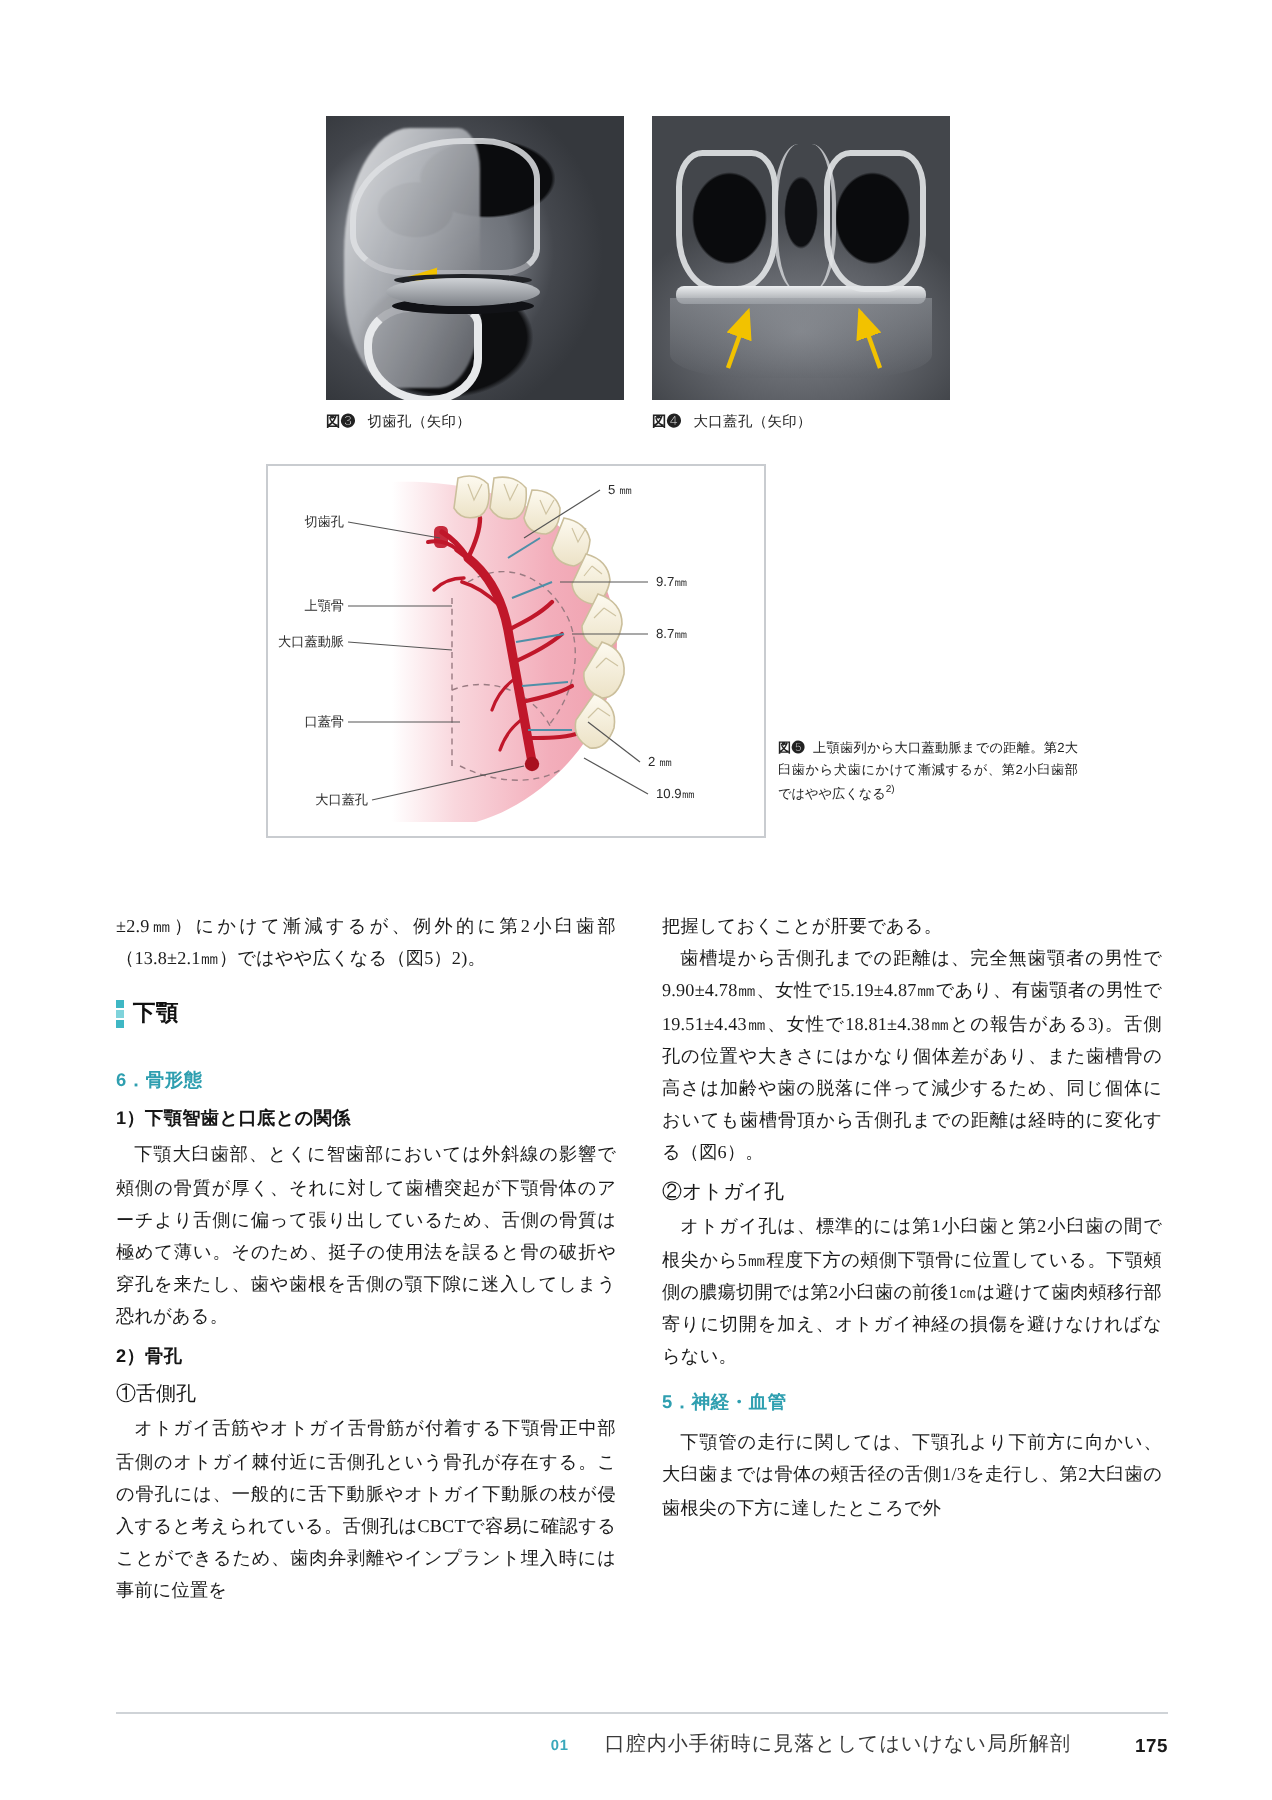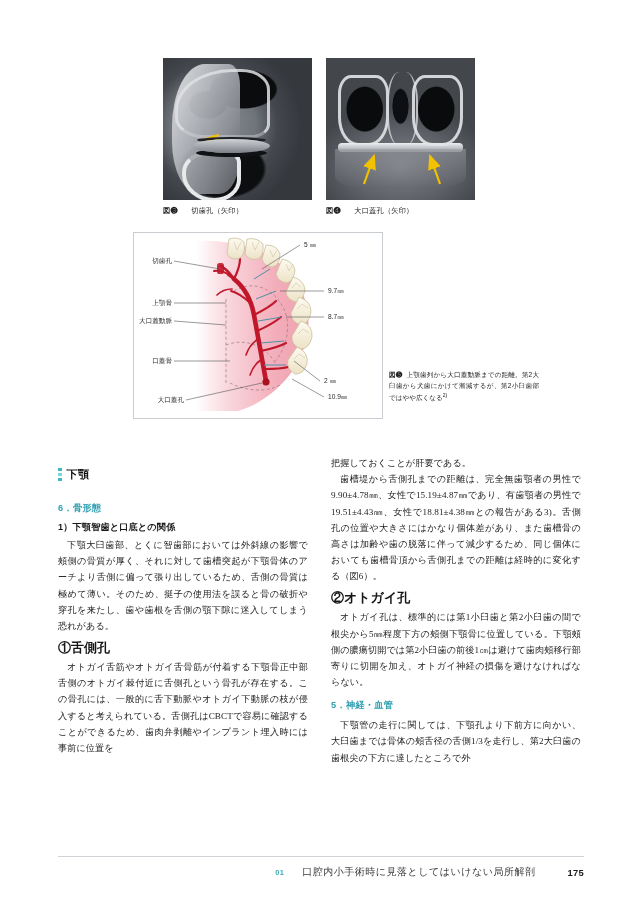--- a/index.html
+++ b/index.html
@@ -136,21 +136,21 @@
   .ct-svg {
     position: absolute;
     inset: 0;
     width: 100%;
     height: 100%;
   }
 
   .ct-cap {
     margin-top: 6px;
     font-size: 7.2px;
-    font-family: Liberation Mono, monospace;
+    font-family: Liberation Serif, serif;
     color: #222;
     letter-spacing: .2px;
     white-space: nowrap;
   }
   .cap-num { font-weight: 700; }
 
   
   .diagram-wrap {
     position: absolute;
     left: 133px;
@@ -248,22 +248,22 @@
   .sub-head2 {
     margin: 6px 0 3px;
     font-family: "Liberation Sans", sans-serif;
     font-weight: 700;
     font-size: 9.1px;
     color: #161616;
     letter-spacing: .2px;
   }
   .sub-head3 {
     margin: 5px 0 2px;
-    font-size: 13px;
-    font-weight: 700;
+    font-size: 10px;
+    font-weight: 400;
     color: #161616;
   }
 
   
   .footer {
     position: absolute;
     left: 58px;
     right: 52px;
     top: 856px;
     height: 22px;
@@ -450,34 +450,36 @@
     </svg>
   </div>
 
   <div class="fig5-cap">
     <span class="cap-num">図❺</span><span>上顎歯列から大口蓋動脈までの距離。第2大臼歯から犬歯にかけて漸減するが、第2小臼歯部ではやや広くなる</span><span class="sup">2)</span>
   </div>
 
   <div class="cols">
 
     <div class="col">
+      <p class="body">±2.9㎜）にかけて漸減するが、例外的に第2小臼歯部（13.8±2.1㎜）ではやや広くなる（図5）2)。</p>
 
       <div class="sec-head">
         <span class="sec-bullets">
             <i></i>
             <i></i>
             <i></i>
           </span>
         <span>下顎</span>
       </div>
 
       <div class="sub-head">6．骨形態</div>
       <div class="sub-head2">1）下顎智歯と口底との関係</div>
       <p class="body indent">下顎大臼歯部、とくに智歯部においては外斜線の影響で頰側の骨質が厚く、それに対して歯槽突起が下顎骨体のアーチより舌側に偏って張り出しているため、舌側の骨質は極めて薄い。そのため、挺子の使用法を誤ると骨の破折や穿孔を来たし、歯や歯根を舌側の顎下隙に迷入してしまう恐れがある。</p>
 
+      <div class="sub-head2">2）骨孔</div>
       <div class="sub-head3">①舌側孔</div>
       <p class="body indent">オトガイ舌筋やオトガイ舌骨筋が付着する下顎骨正中部舌側のオトガイ棘付近に舌側孔という骨孔が存在する。この骨孔には、一般的に舌下動脈やオトガイ下動脈の枝が侵入すると考えられている。舌側孔はCBCTで容易に確認することができるため、歯肉弁剥離やインプラント埋入時には事前に位置を</p>
     </div>
 
     <div class="col">
       <p class="body">把握しておくことが肝要である。</p>
       <p class="body indent">歯槽堤から舌側孔までの距離は、完全無歯顎者の男性で9.90±4.78㎜、女性で15.19±4.87㎜であり、有歯顎者の男性で19.51±4.43㎜、女性で18.81±4.38㎜との報告がある3)。舌側孔の位置や大きさにはかなり個体差があり、また歯槽骨の高さは加齢や歯の脱落に伴って減少するため、同じ個体においても歯槽骨頂から舌側孔までの距離は経時的に変化する（図6）。</p>
 
       <div class="sub-head3">②オトガイ孔</div>
       <p class="body indent">オトガイ孔は、標準的には第1小臼歯と第2小臼歯の間で根尖から5㎜程度下方の頰側下顎骨に位置している。下顎頰側の膿瘍切開では第2小臼歯の前後1㎝は避けて歯肉頰移行部寄りに切開を加え、オトガイ神経の損傷を避けなければならない。</p>

